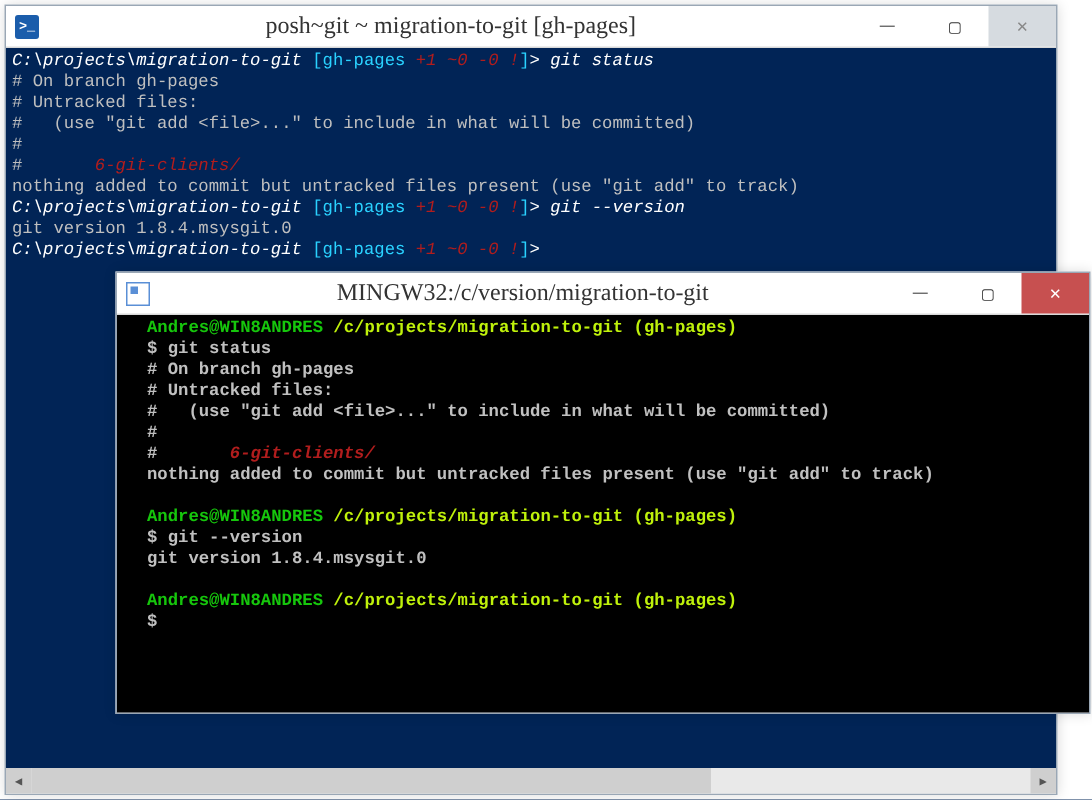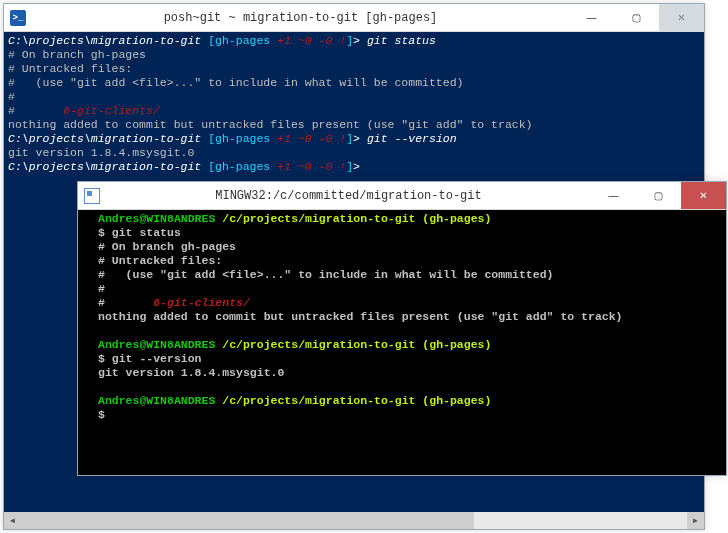--- a/index.html
+++ b/index.html
@@ -26,22 +26,22 @@
   align-items: center;
   border-bottom: 1px solid #d9d9d9;
 }
 .titlebar .icon {
   width: 28px; height: 28px;
   display: flex; align-items: center; justify-content: center;
 }
 .titlebar .title {
   flex: 1;
   text-align: center;
-  font-family: Liberation Mono, monospace;
-  font-size: 12px;
+  font-family: Liberation Serif, serif;
+  font-size: 16px;
   color: #333;
   white-space: nowrap;
   overflow: hidden;
 }
 .titlebar .ctrls {
   display: flex;
   height: 100%;
 }
 .titlebar .ctrl {
   width: 45px;
@@ -152,21 +152,21 @@
     </div>
     <div class="arrow">▶</div>
   </div>
 </div>
 
 <div class="window mingw" style="left:77px; top:181px; width:650px; height:295px;">
   <div class="titlebar">
     <div class="icon">
       <div class="mingw-icon"></div>
     </div>
-    <div class="title">MINGW32:/c/committed/migration-to-git</div>
+    <div class="title">MINGW32:/c/version/migration-to-git</div>
     <div class="ctrls">
       <div class="ctrl">—</div>
       <div class="ctrl">▢</div>
       <div class="ctrl close-red">✕</div>
     </div>
   </div>
   <div class="term" id="mingw-term"><div><span class="green">Andres@WIN8ANDRES </span><span class="lime">/c/projects/migration-to-git (gh-pages)</span></div><div><span>$ git status</span></div><div><span># On branch gh-pages</span></div><div><span># Untracked files:</span></div><div><span>#   (use "git add &lt;file&gt;..." to include in what will be committed)</span></div><div><span>#</span></div><div><span>#       </span><span class="dred">6-git-clients/</span></div><div><span>nothing added to commit but untracked files present (use "git add" to track)</span></div><div>&nbsp;</div><div><span class="green">Andres@WIN8ANDRES </span><span class="lime">/c/projects/migration-to-git (gh-pages)</span></div><div><span>$ git --version</span></div><div><span>git version 1.8.4.msysgit.0</span></div><div>&nbsp;</div><div><span class="green">Andres@WIN8ANDRES </span><span class="lime">/c/projects/migration-to-git (gh-pages)</span></div><div><span>$</span></div></div>
 </div>
 
 </body></html>

